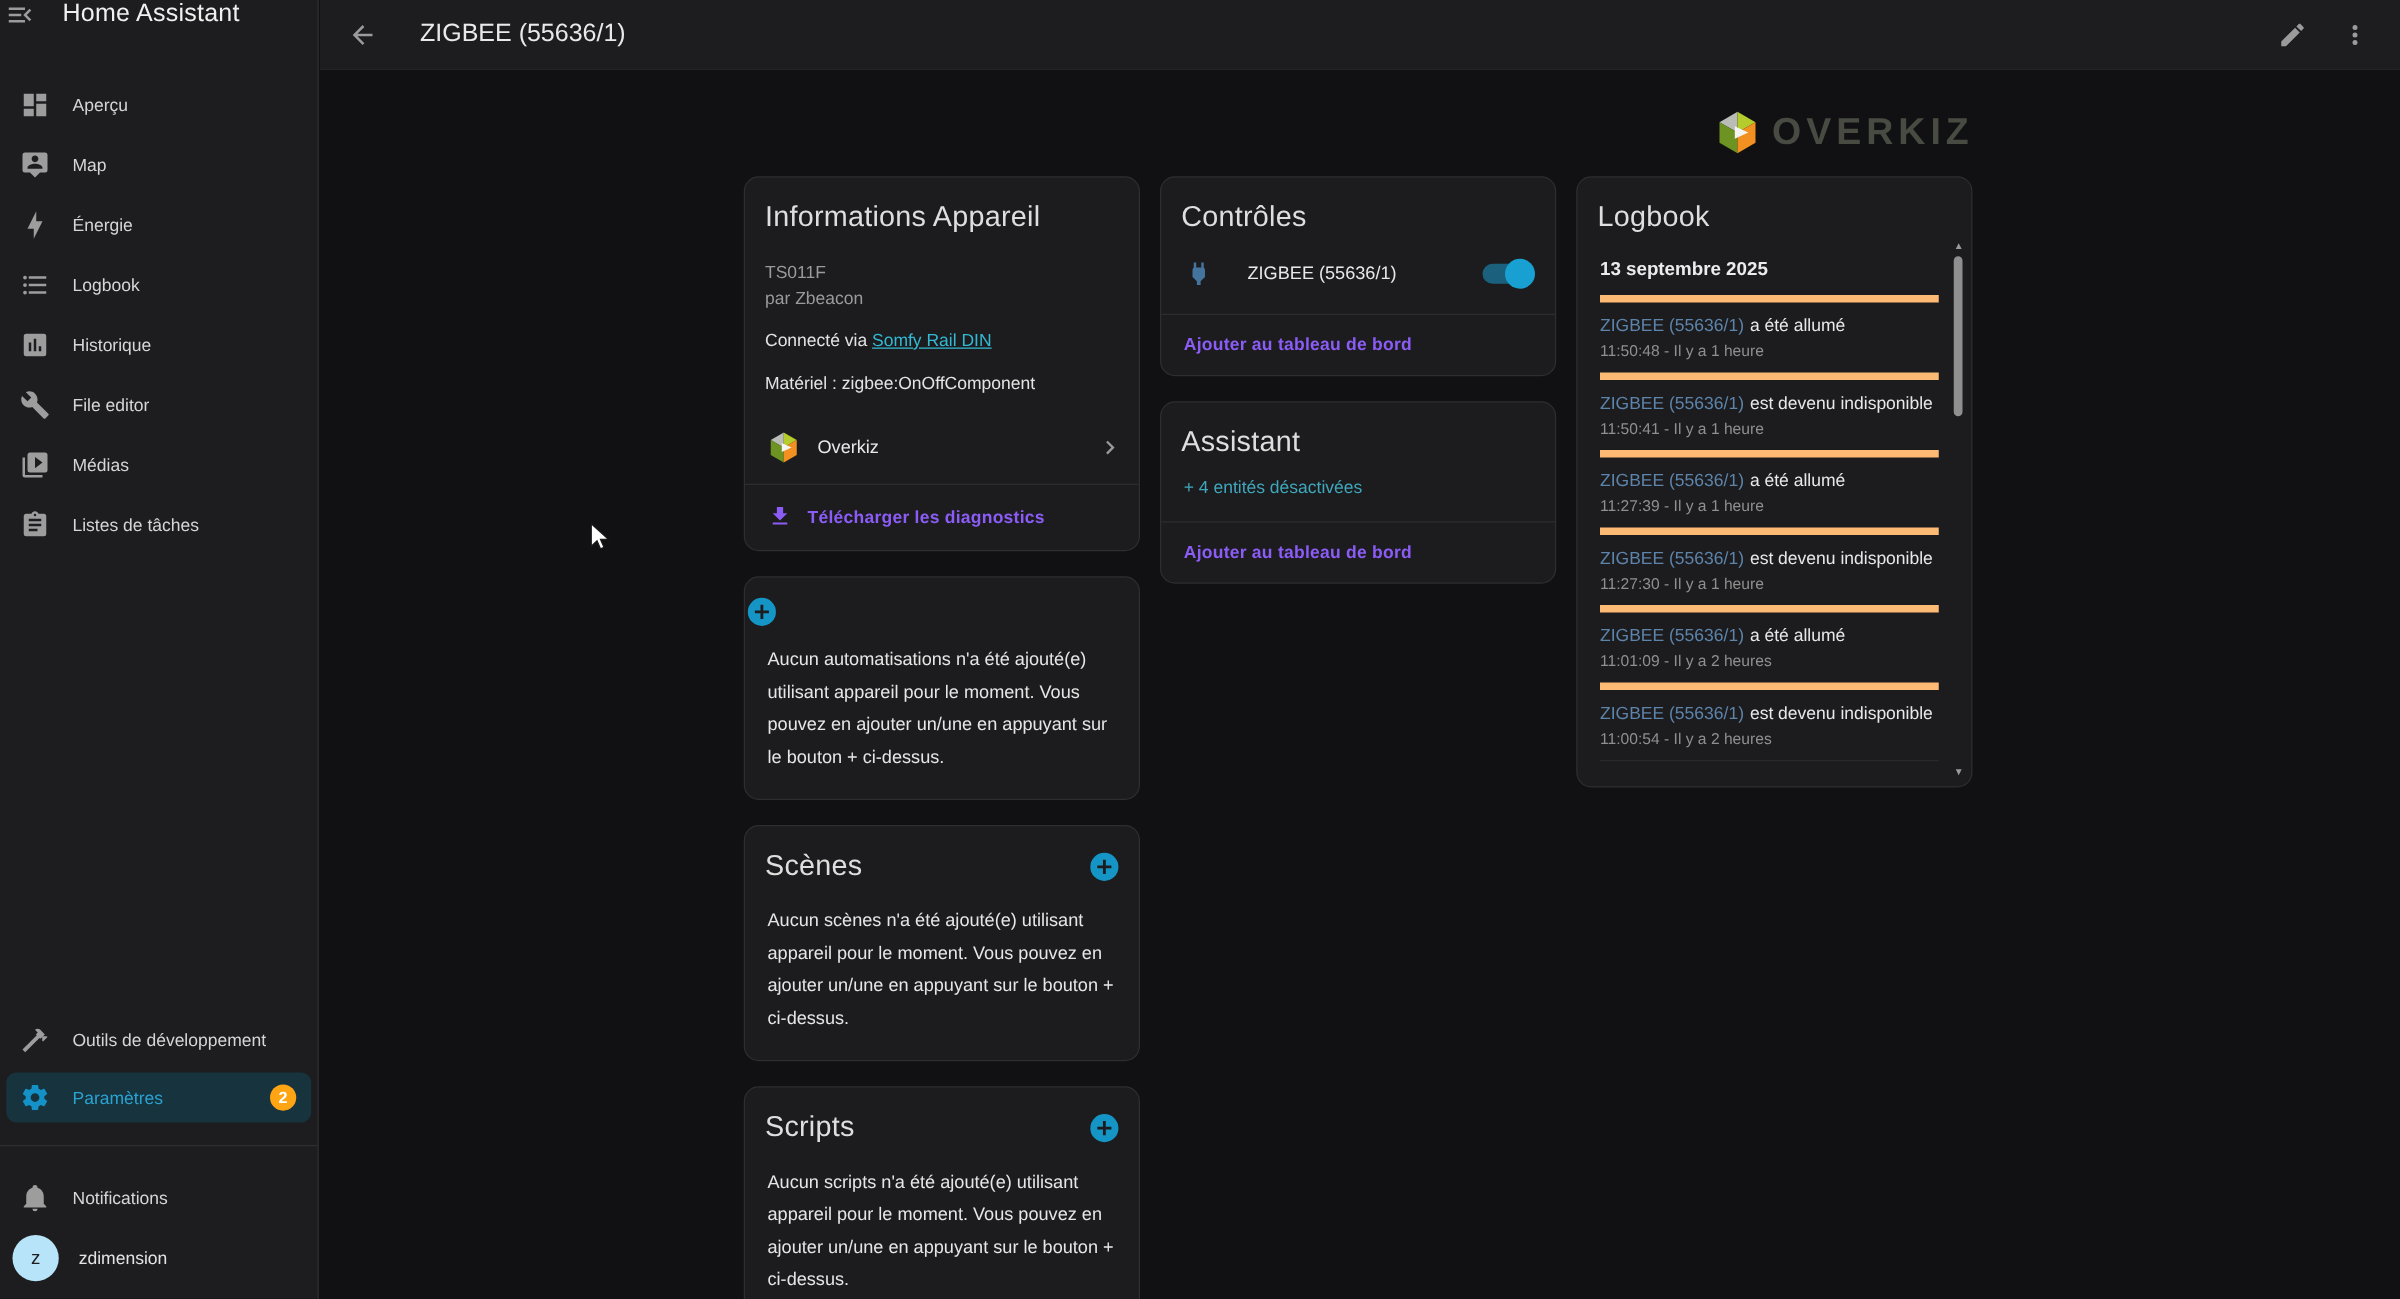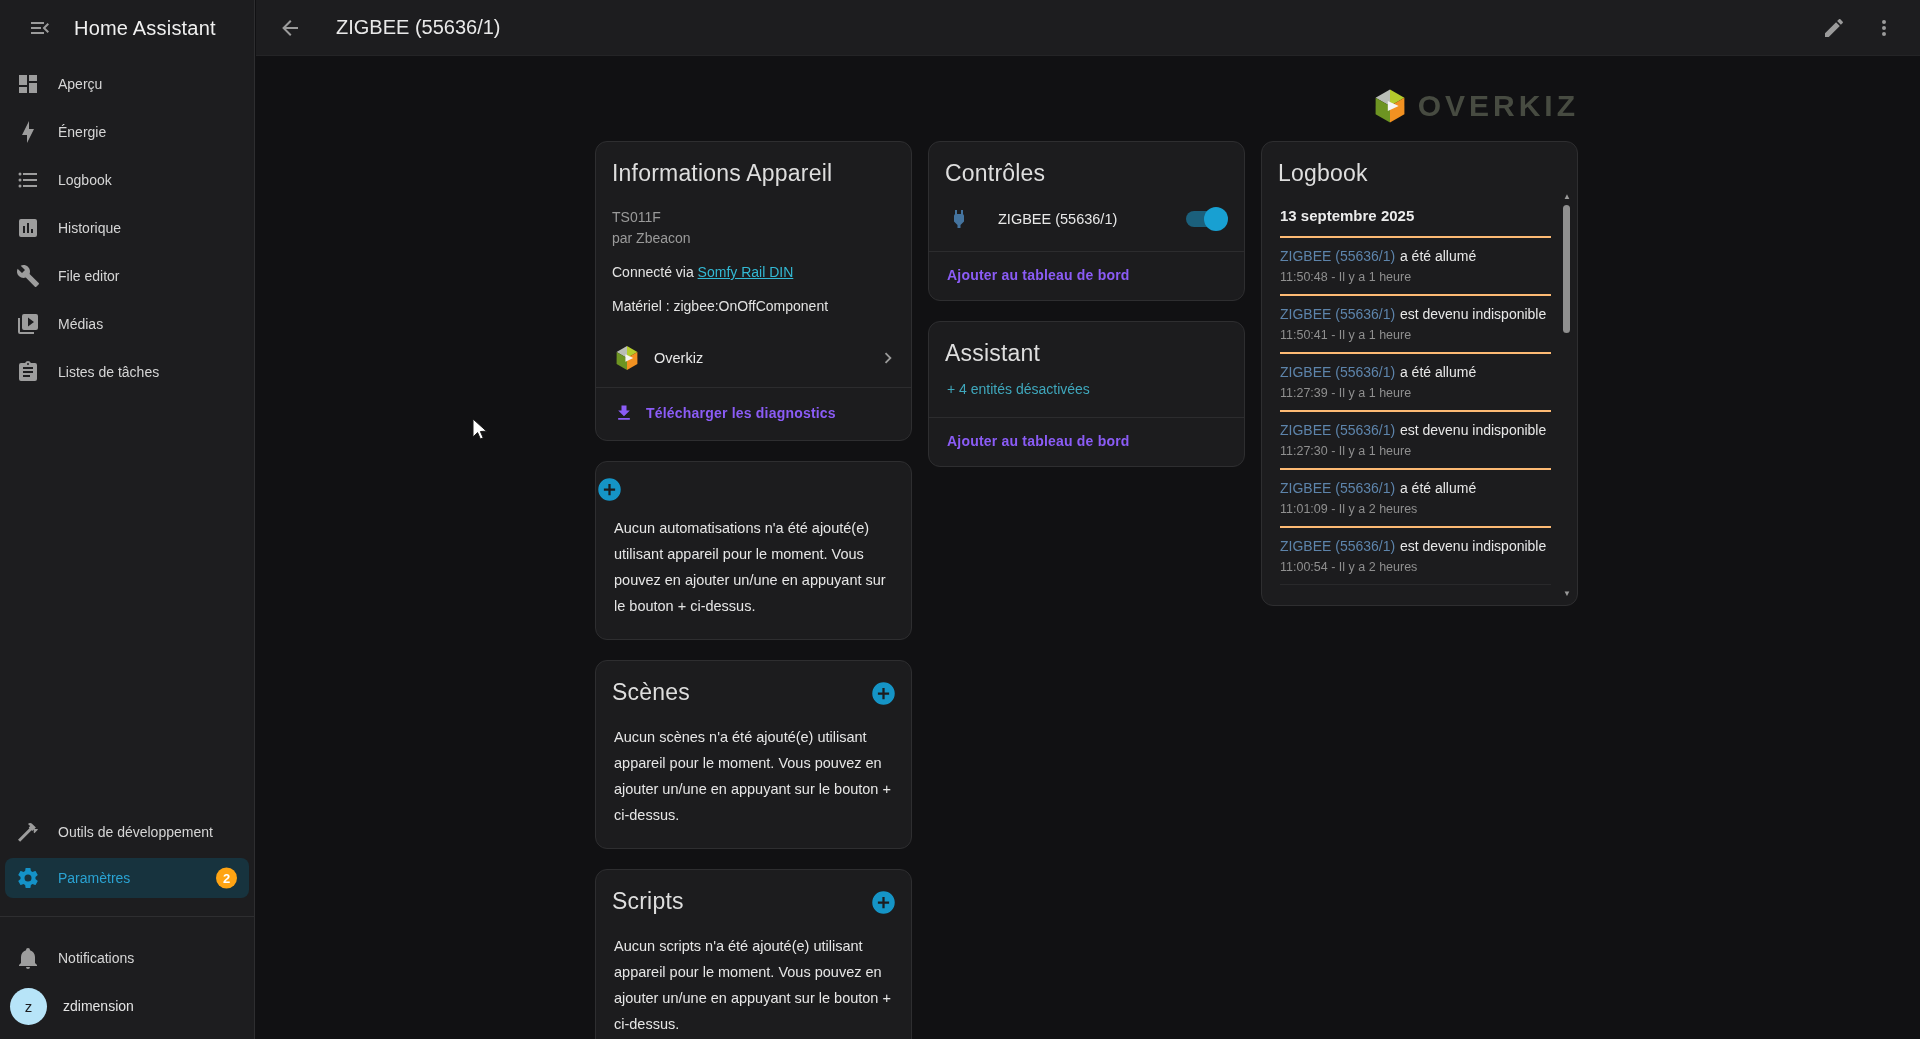--- a/index.html
+++ b/index.html
@@ -10,21 +10,21 @@
     -webkit-font-smoothing: antialiased;
   }
   svg { display: block; }
 
   
   .sidebar {
     position: absolute; left: 0; top: 0; width: 255px; height: 1039px;
     background: #1d1d1f; border-right: 1px solid #2e2e30;
   }
   .sidebar-header {
-    height: 56px; display: flex; align-items: center; padding-left: 28px;
+    height: 56px; display: flex; padding-left: 4px;
   }
   .menu-toggle { width: 24px; height: 24px; color: #9b9b9b; cursor: pointer; margin-right: 22px; }
   .app-title { color: #f0f0f0; font-size: 20px; font-weight: 500; letter-spacing: .2px; }
 
   .nav { position: absolute; top: 60px; left: 0; right: 0; }
   .nav-item {
     height: 48px; display: flex; align-items: center; padding-left: 16px; cursor: pointer;
   }
   .nav-item .nav-icon { width: 24px; height: 24px; color: #9d9d9d; margin-right: 18px; flex: none; }
   .nav-item .nav-label { color: #d6d6d6; font-size: 14px; font-weight: 500; }
@@ -121,21 +121,21 @@
   }
   .toggle-thumb {
     position: absolute; right: 0; top: 0; width: 24px; height: 24px;
     border-radius: 50%; background: #18a0d2;
   }
   .teal-link { padding: 8px 16px 20px 18px; font-size: 14px; color: #3fa7bc; cursor: pointer; }
 
   
   .logbook-date { font-size: 15px; font-weight: 700; color: #ececec; padding: 14px 16px 12px 18px; }
   .logbook-list { padding: 0 26px 0 18px; }
-  .log-entry { border-top: 2px solid #fdba74; padding: 9px 0 10px 0; cursor: pointer; }
+  .log-entry { border-top: 6px solid #fdba74; padding: 9px 0 10px 0; cursor: pointer; }
   .log-line1 { font-size: 14px; line-height: 18px; }
   .log-entity { color: #5d84ab; }
   .log-action { color: #e8e8e8; font-weight: 500; margin-left: .34em; }
   .log-time { font-size: 12.5px; color: #8f8f8f; margin-top: 5px; }
   .log-tail { border-top: 1px solid #29292b; height: 21px; }
   .scrollbar { position: absolute; right: 4px; top: 50px; bottom: 6px; width: 12px; }
   .scroll-arrow { position: absolute; left: 0; width: 12px; text-align: center; color: #9a9a9a; font-size: 8px; line-height: 10px; cursor: pointer; }
   .scroll-up { top: 0; }
   .scroll-down { bottom: 0; }
   .scroll-thumb { position: absolute; left: 2px; top: 13px; width: 7px; height: 128px; border-radius: 4px; background: #8f8f8f; cursor: pointer; }
@@ -160,20 +160,28 @@
   </div>
 
   <nav class="nav">
     <div class="nav-item">
       <span class="nav-icon">
           <svg viewBox="0 0 24 24" fill="currentColor">
             <path d="M13,3V9H21V3M13,21H21V11H13M3,21H11V15H3M3,13H11V3H3V13Z"></path>
           </svg>
         </span>
       <span class="nav-label">Aperçu</span>
+    </div>
+    <div class="nav-item">
+      <span class="nav-icon">
+          <svg viewBox="0 0 24 24" fill="currentColor">
+            <path d="M20,2H4A2,2 0 0,0 2,4V16A2,2 0 0,0 4,18H8L12,22L16,18H20A2,2 0 0,0 22,16V4A2,2 0 0,0 20,2M12,4.3C13.5,4.3 14.7,5.5 14.7,7C14.7,8.5 13.5,9.7 12,9.7C10.5,9.7 9.3,8.5 9.3,7C9.3,5.5 10.5,4.3 12,4.3M18,15H6V14.1C6,12.1 10,11 12,11C14,11 18,12.1 18,14.1V15Z"></path>
+          </svg>
+        </span>
+      <span class="nav-label">Map</span>
     </div>
     <div class="nav-item">
       <span class="nav-icon">
           <svg viewBox="0 0 24 24" fill="currentColor">
             <path d="M11,15H6L13,1V9H18L11,23V15Z"></path>
           </svg>
         </span>
       <span class="nav-label">Énergie</span>
     </div>
     <div class="nav-item">

